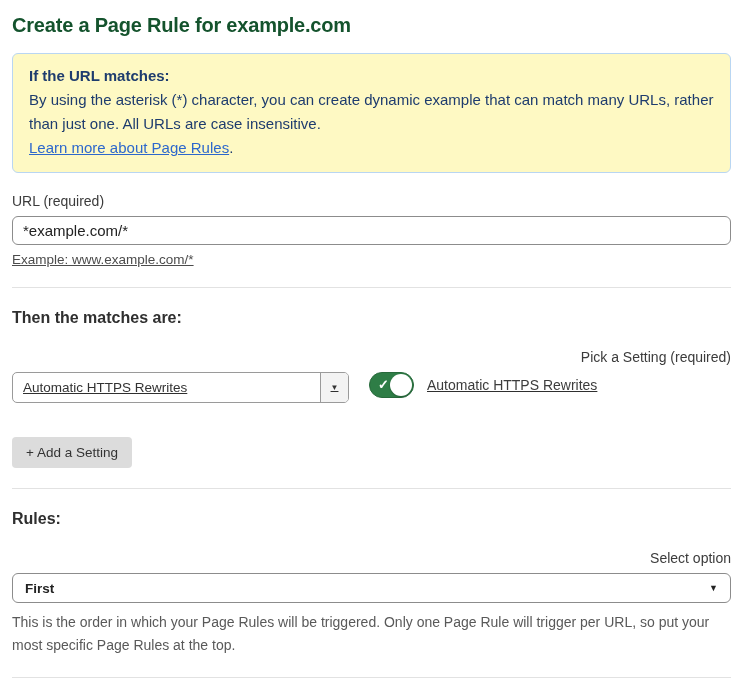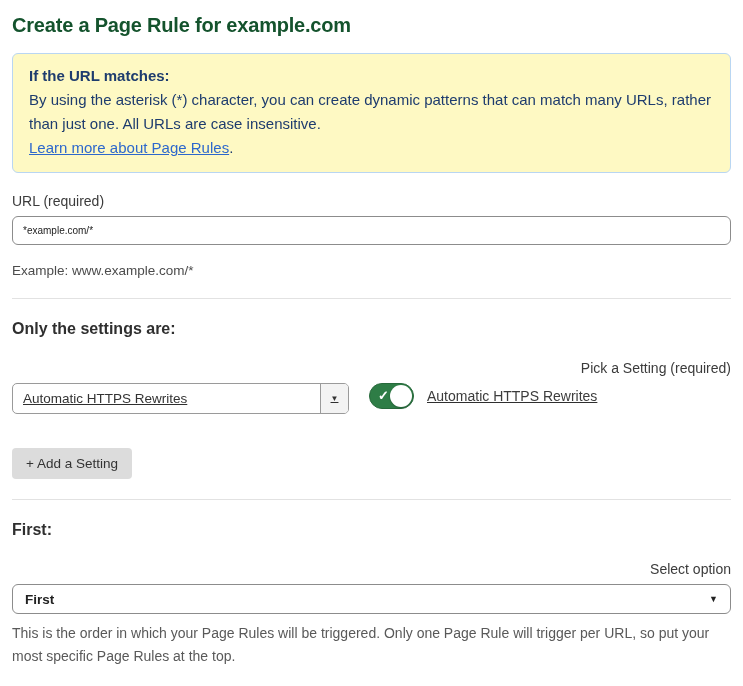--- a/index.html
+++ b/index.html
@@ -47,29 +47,30 @@
     margin-bottom: 7px;
   }
   .text-input {
     display: block;
     width: 100%;
     height: 29px;
     border: 1px solid #8c8c8c;
     border-radius: 6px;
     padding: 0 10px;
     font-family: "Liberation Sans", sans-serif;
-    font-size: 10px;
+    font-size: 15px;
     color: #222222;
     background: #ffffff;
     outline: none;
   }
   .field-example {
     font-size: 13.5px;
     color: #4c4c4c;
-    margin-top: 18px;
+    margin-top: 7px;
+    text-decoration: underline;
   }
 
   .divider {
     border: none;
     border-top: 1px solid #e2e2e2;
     margin: 20px 0 0 0;
   }
 
   .section-heading {
     font-size: 16px;
@@ -206,31 +207,31 @@
 </style>
 </head>
 <body>
 
 <div class="container">
 
   <h1 class="page-title">Create a Page Rule for example.com</h1>
 
   <div class="info-box">
     <div class="info-heading">If the URL matches:</div>
-    <div class="info-body">By using the asterisk (*) character, you can create dynamic patterns that can match many URLs, rather than just one. All URLs are case insensitive.</div>
+    <div class="info-body">By using the asterisk (*) character, you can create dynamic example that can match many URLs, rather than just one. All URLs are case insensitive.</div>
     <div><a class="info-link">Learn more about Page Rules</a><span class="info-link-suffix">.</span></div>
   </div>
 
   <label class="field-label">URL (required)</label>
   <input class="text-input" type="text" value="*example.com/*" style="">
   <div class="field-example">Example: www.example.com/*</div>
 
   <hr class="divider">
 
-  <h2 class="section-heading">Only the settings are:</h2>
+  <h2 class="section-heading">Then the matches are:</h2>
 
   <label class="field-label pick-label">Pick a Setting (required)</label>
 
   <div class="settings-row">
     <div class="setting-select">
       <span class="select-value">Automatic HTTPS Rewrites</span>
       <span class="select-arrow-seg">▼</span>
     </div>
     <div class="toggle-group">
       <div class="toggle">
@@ -238,21 +239,21 @@
         <span class="toggle-knob"></span>
       </div>
       <span class="toggle-label">Automatic HTTPS Rewrites</span>
     </div>
   </div>
 
   <button class="add-setting-btn">+ Add a Setting</button>
 
   <hr class="divider">
 
-  <h2 class="section-heading">First:</h2>
+  <h2 class="section-heading">Rules:</h2>
 
   <label class="field-label pick-label">Select option</label>
 
   <div class="order-select">
     <span class="select-value">First</span>
     <span class="select-arrow">▼</span>
   </div>
 
   <p class="order-help">This is the order in which your Page Rules will be triggered. Only one Page Rule will trigger per URL, so put your most specific Page Rules at the top.</p>
 

